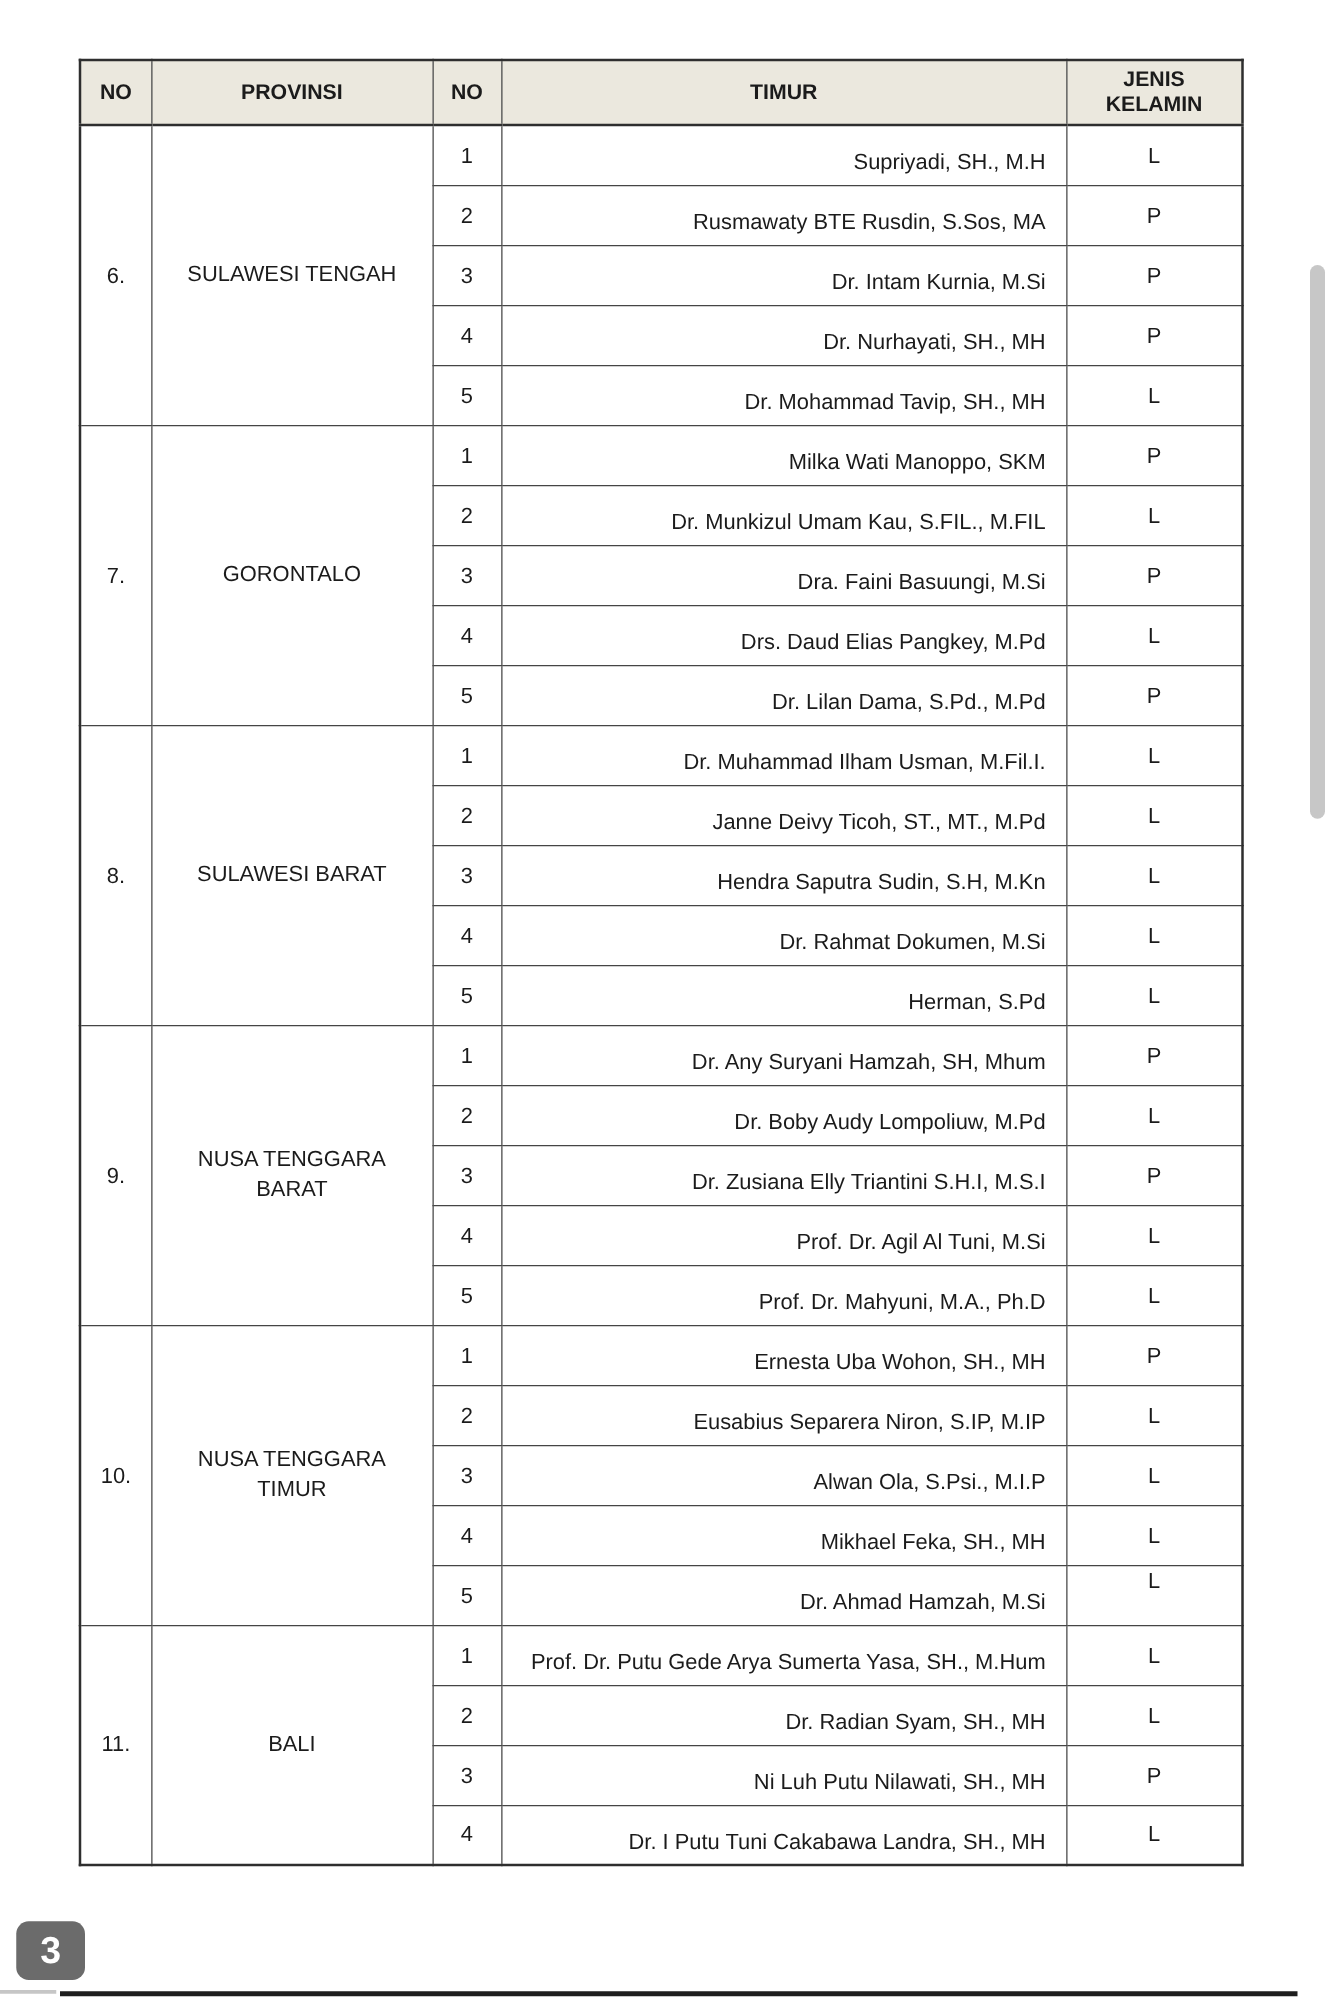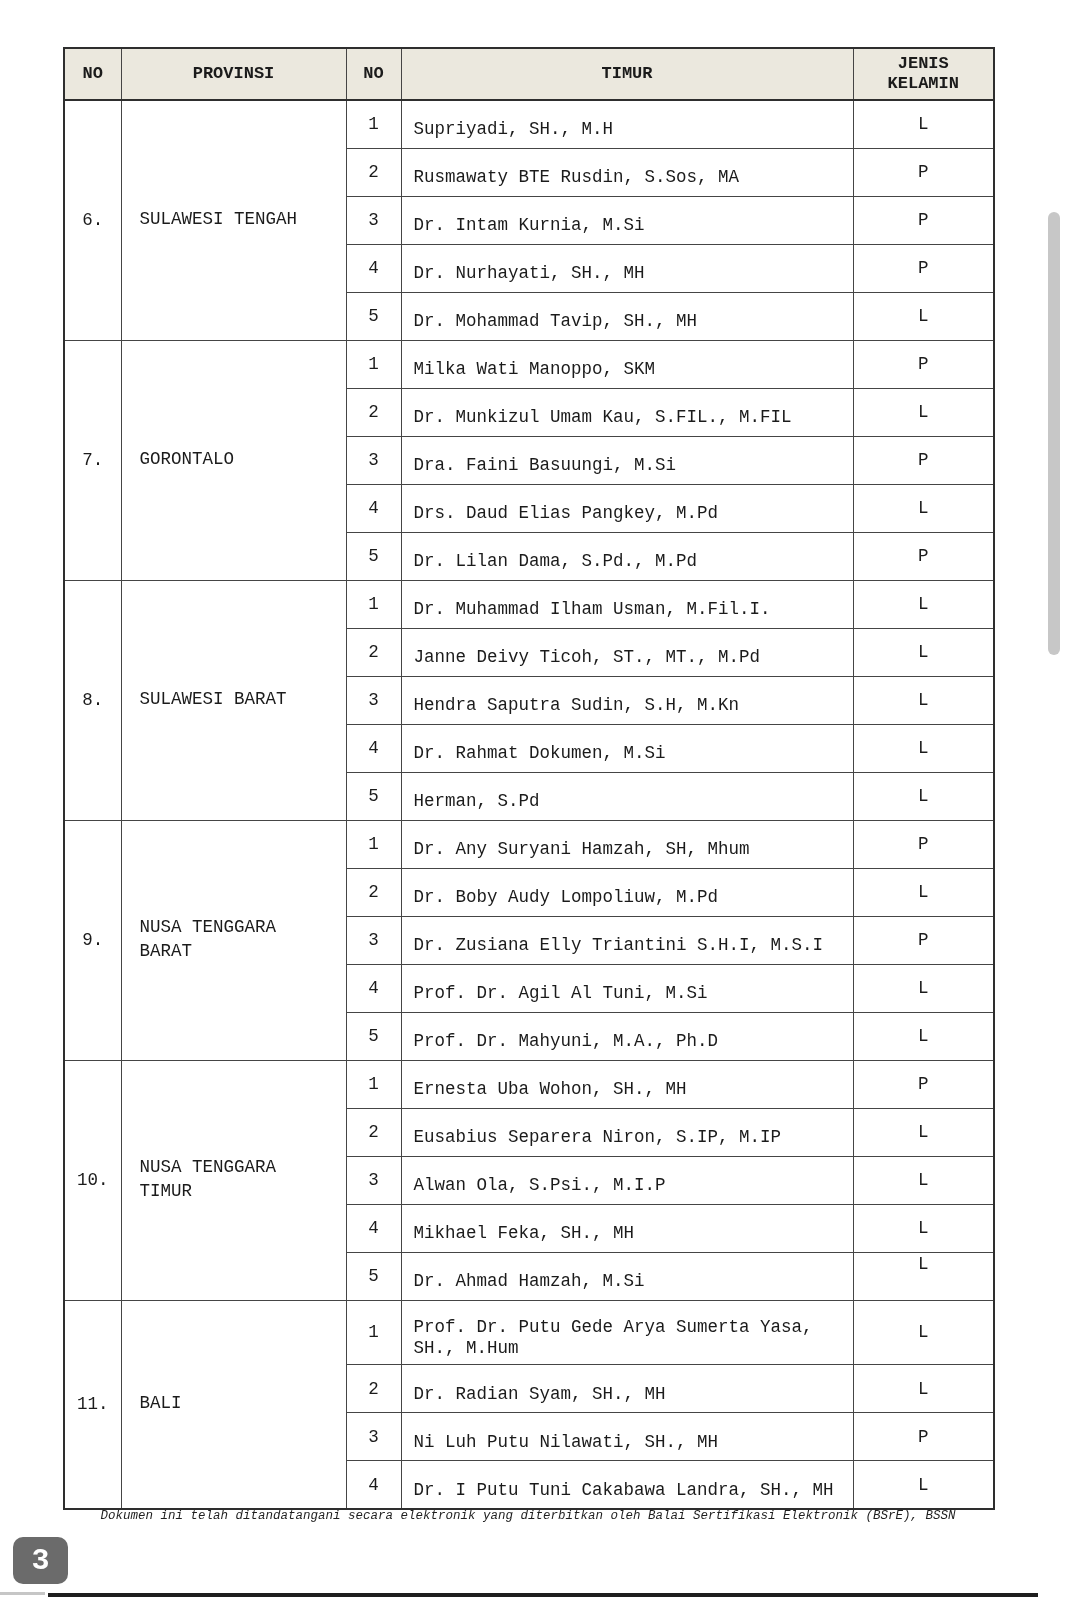--- a/index.html
+++ b/index.html
@@ -3,21 +3,21 @@
 <meta charset="utf-8">
 <style>
   * { margin: 0; padding: 0; box-sizing: border-box; }
   html, body {
     width: 1070px; height: 1600px;
     background: #ffffff;
     font-family: "Liberation Sans", sans-serif;
     overflow: hidden;
     position: relative;
   }
-  .page { position: absolute; inset: 0; background: #fff; font-family: Liberation Mono, monospace; }
+  .page { position: absolute; inset: 0; background: #fff; }
 
   table.roster {
     position: absolute;
     left: 63px; top: 47px;
     width: 930px;
     border-collapse: collapse;
     table-layout: fixed;
     border: 2px solid #2e2e2e;
   }
   col.c-no1 { width: 57px; }
@@ -36,23 +36,23 @@
     font-size: 17px;
     font-weight: bold;
     text-align: center;
     vertical-align: middle;
     line-height: 1.2;
     padding: 2px 6px;
     border-bottom: 2px solid #2e2e2e;
   }
   tbody td { height: 48px; font-size: 17.5px; vertical-align: middle; }
   td.group-no { text-align: center; padding: 0 4px; }
-  td.province { padding: 4px 18px; line-height: 1.35; }
+  td.province { text-align: center; padding: 4px 18px; line-height: 1.35; }
   td.member-no { text-align: center; padding: 0 4px; }
-  td.member-name { text-align: left; padding: 16px 16px 4px 12px; line-height: 1.25; }
+  td.member-name { text-align: right; padding: 16px 16px 4px 12px; line-height: 1.25; }
   td.gender { text-align: center; padding: 0 4px; }
   td.gender.gender-top { vertical-align: top; padding-top: 1px; line-height: 1.15; }
 
   .footer-note {
     position: absolute;
     left: 63px; top: 1509px;
     width: 930px;
     text-align: center;
     font-size: 12.5px;
     font-style: italic;
@@ -265,21 +265,20 @@
           <td class="gender">P</td>
         </tr>
         <tr>
           <td class="member-no">4</td>
           <td class="member-name">Dr. I Putu Tuni Cakabawa Landra, SH., MH</td>
           <td class="gender">L</td>
         </tr>
       </tbody>
   </table>
 
-  <div class="footer-note">Dokumen ini telah ditandatangani secara elektronik yang diterbitkan oleh Balai Sertifikasi Elektronik (BSrE), BSSN</div>
 
   <div class="page-badge">3</div>
 
   <div class="bottom-rule-light"></div>
   <div class="bottom-rule-dark"></div>
 
   <div class="scrollbar-thumb"></div>
 
 </div>
 

